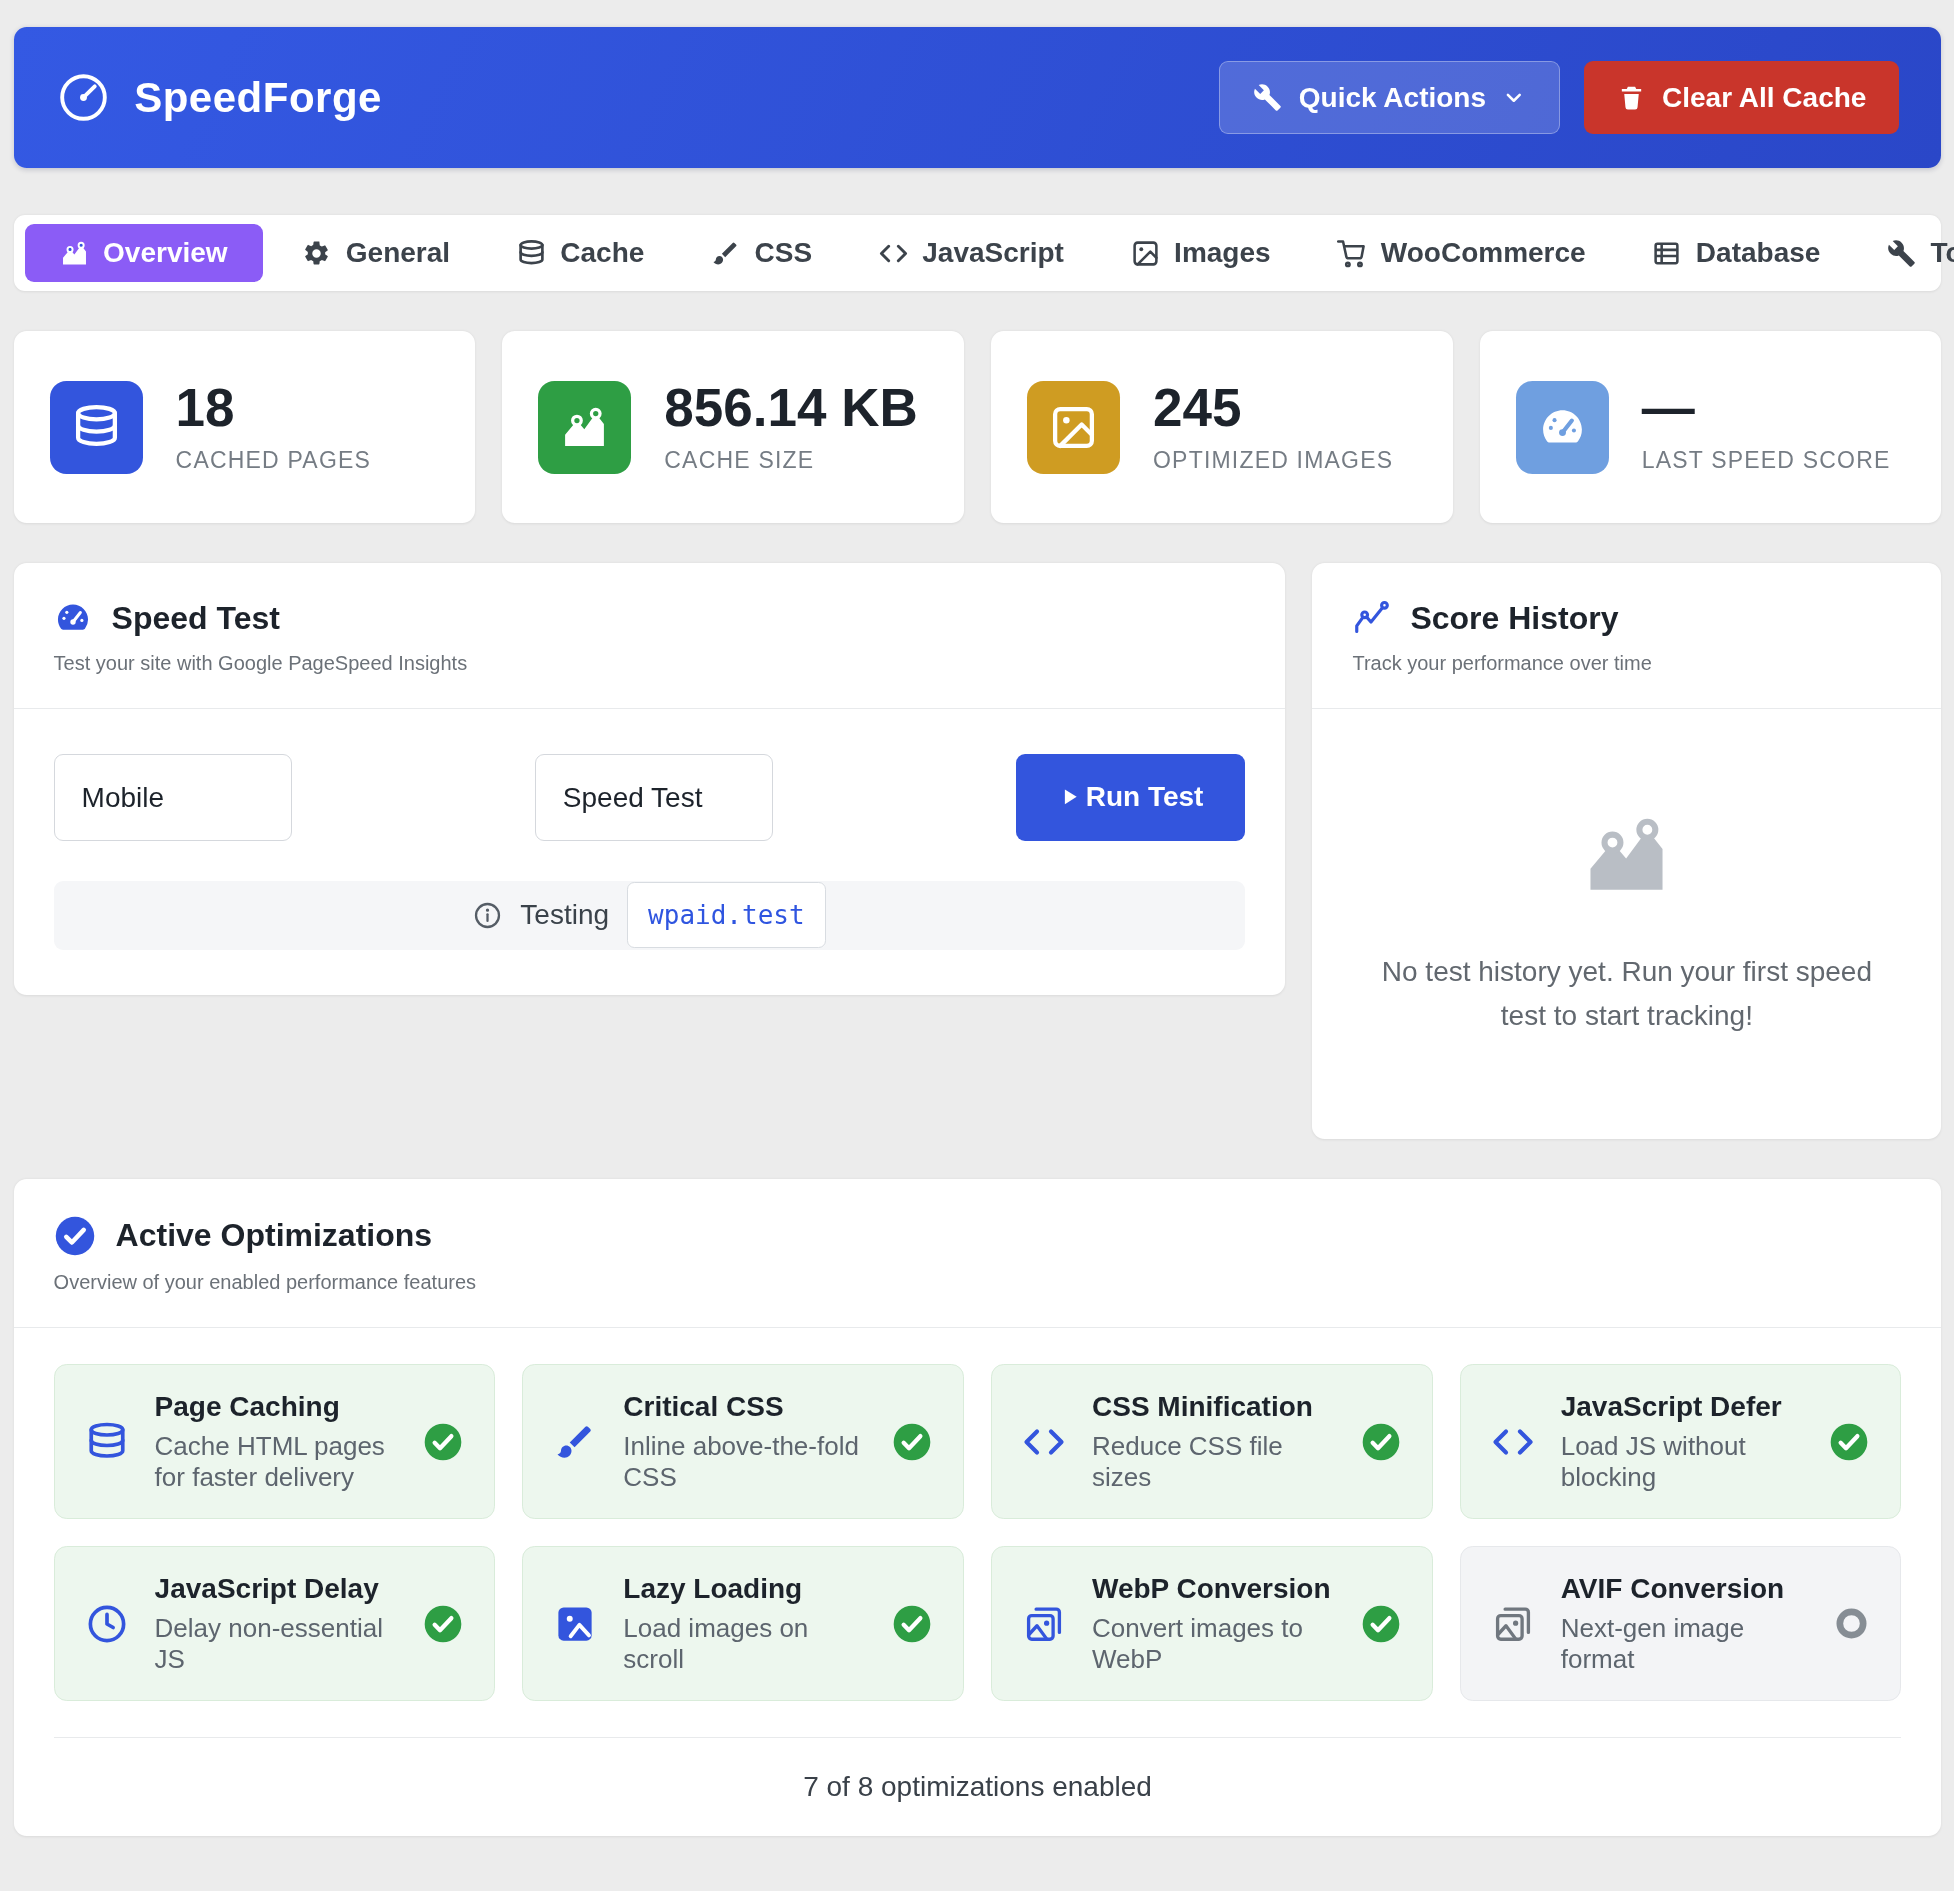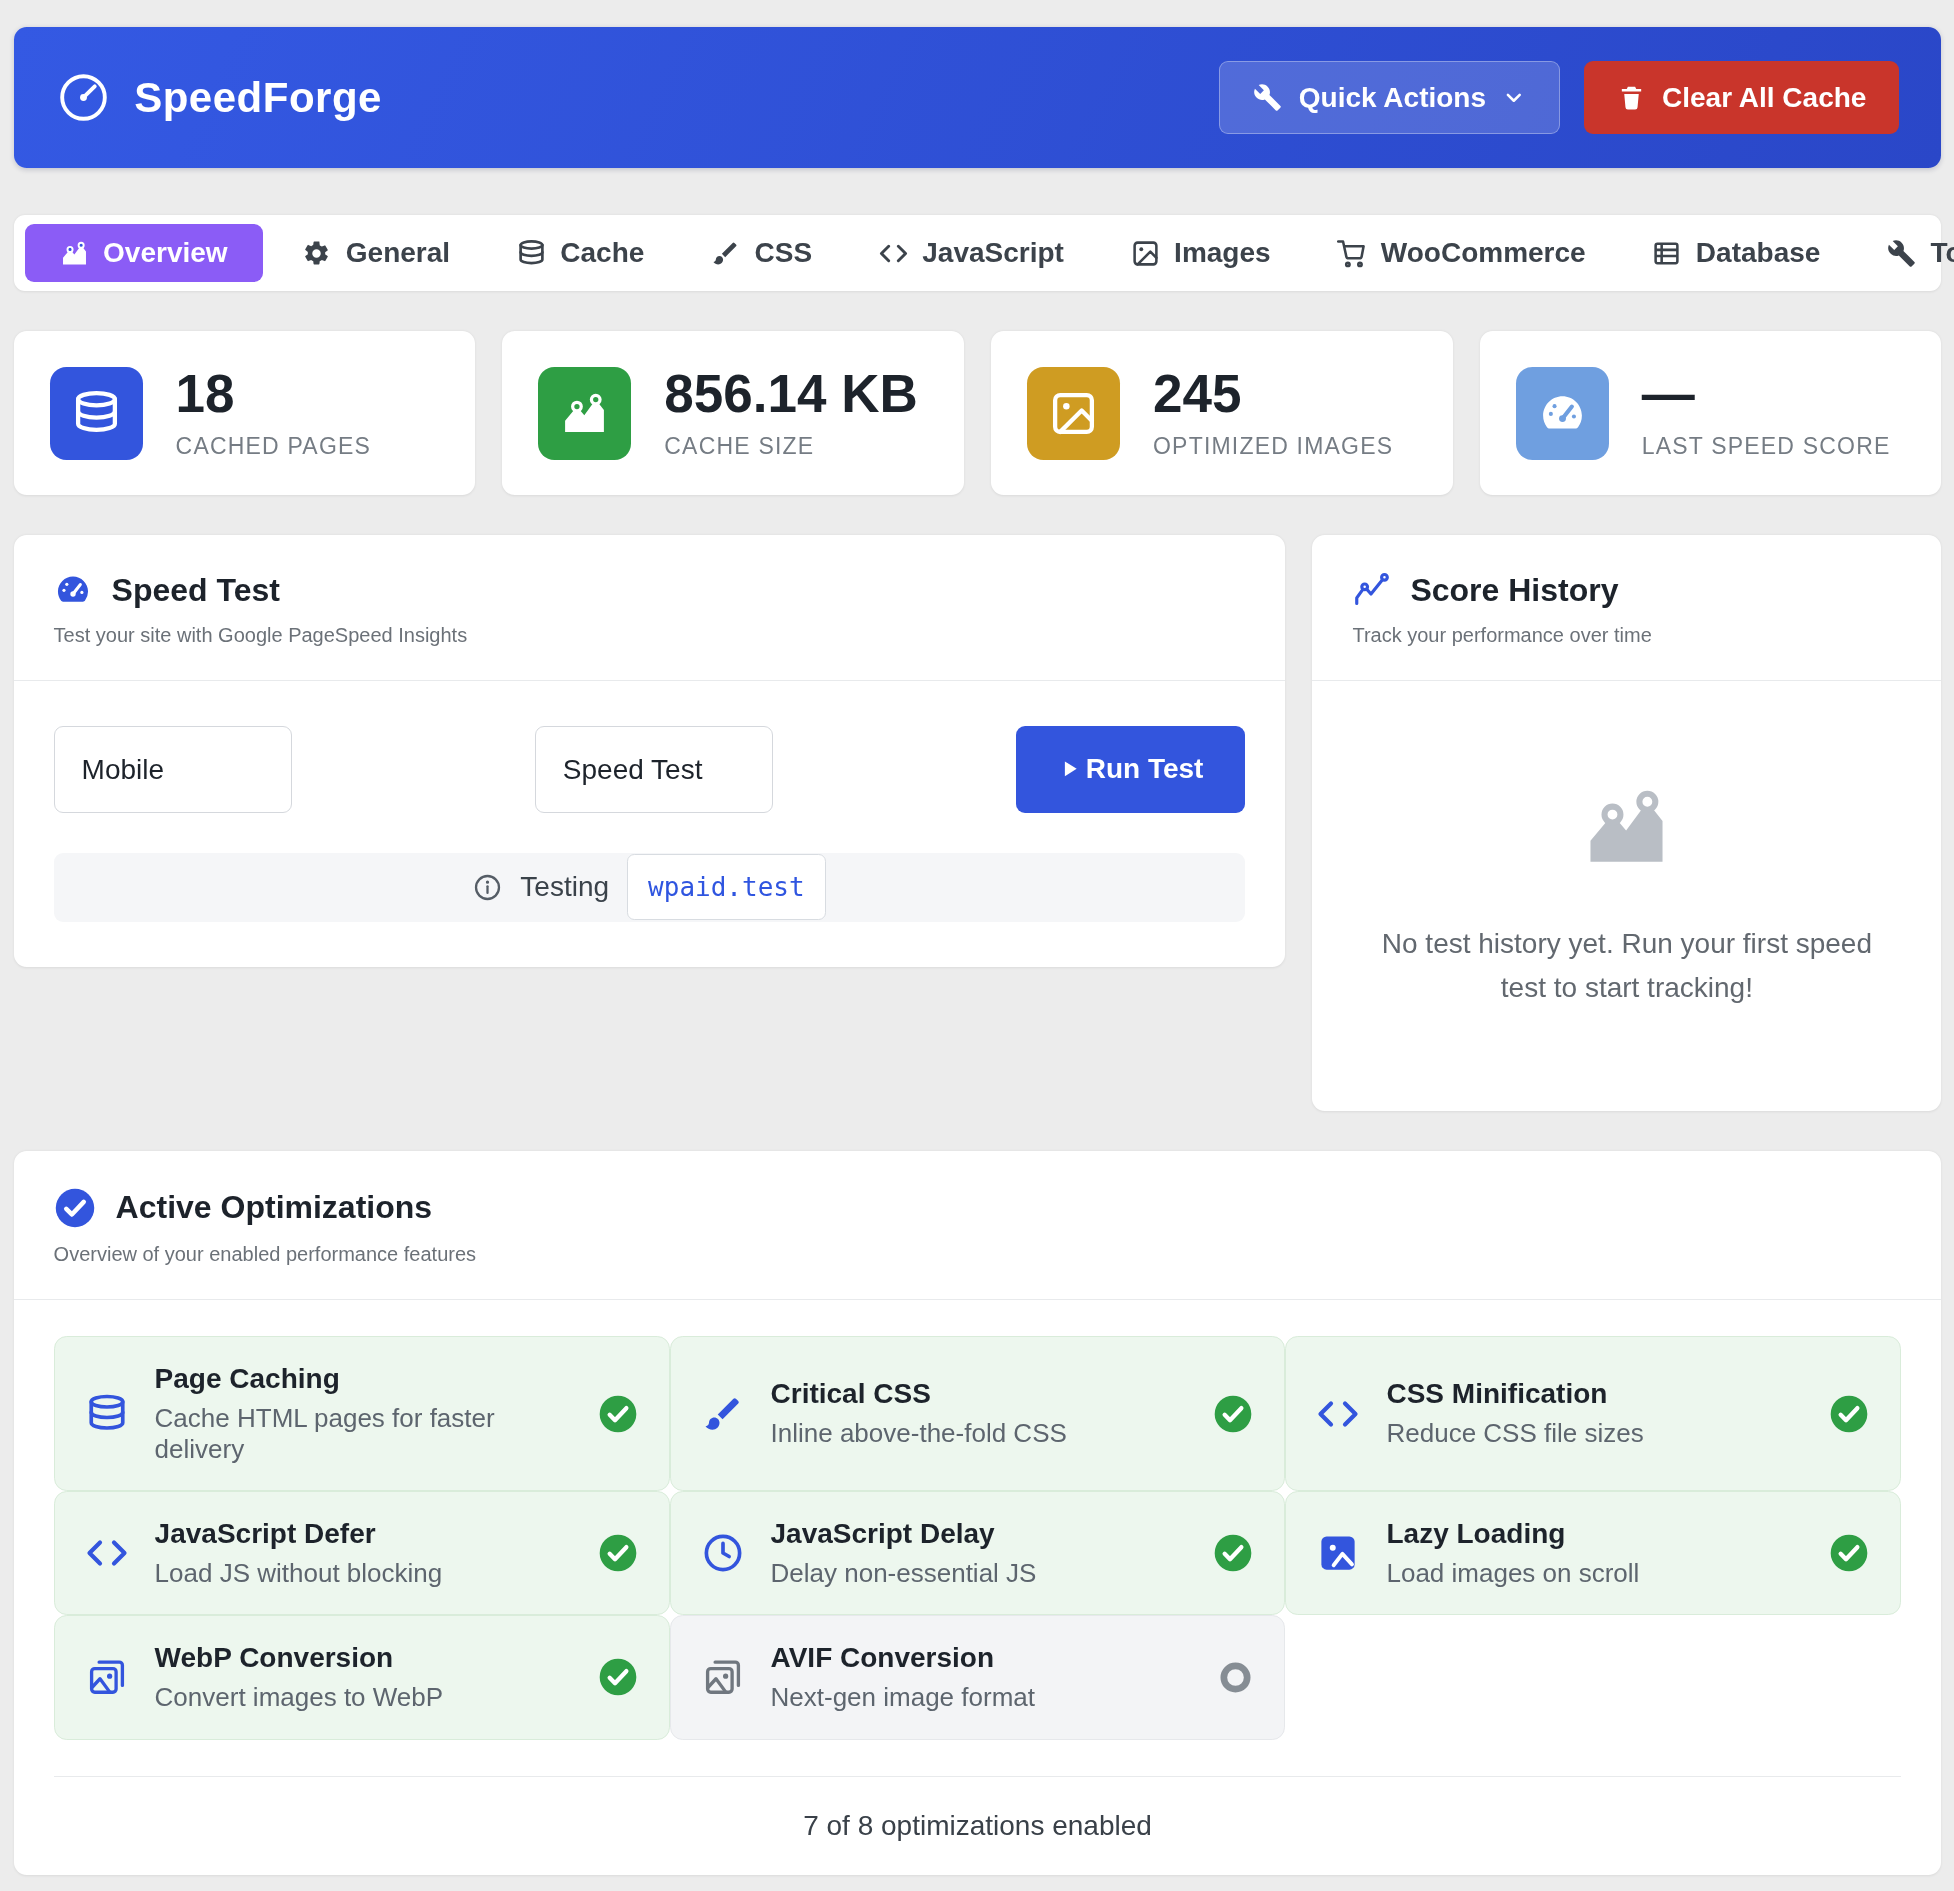--- a/index.html
+++ b/index.html
@@ -41,21 +41,21 @@
     box-shadow: 0 0.9px 2.7px rgba(0,0,0,.08); height: 76px;
   }
   .tab { display: flex; align-items: center; gap: 14.5px; height: 58px; padding: 0 27px;
          border-radius: 9px; font-size: 28px; font-weight: 600; color: #3c434b; }
   .tab svg { width: 29px; height: 29px; }
   .tab.active { background: #8b5cf6; color: #fff; --bg: #3355DD; padding: 0 35px; justify-content: space-between; }
 
   
   .stats { margin-top: 40px; display: grid; grid-template-columns: repeat(4,1fr); gap: 27px; }
   .stat-card { background: #fff; border-radius: 12.7px; box-shadow: 0 0.9px 2.7px rgba(0,0,0,.08);
-               height: 164px; display: flex; align-items: center; gap: 33px; padding: 0 36px; }
+               height: 192px; display: flex; align-items: center; gap: 33px; padding: 0 36px; }
   .stat-icon { width: 93px; height: 93px; border-radius: 16.4px; flex: none;
                display: flex; align-items: center; justify-content: center; color: #fff; }
   .stat-icon svg { width: 49px; height: 49px; }
   .stat-value { font-size: 53px; font-weight: 700; line-height: 1.05; }
   .stat-label { margin-top: 11px; font-size: 23px; letter-spacing: 1.2px; color: #757c84; font-weight: 500; }
 
   
   .card { background: #fff; border-radius: 12.7px; box-shadow: 0 0.9px 2.7px rgba(0,0,0,.08); }
   .card-head { padding: 36px 40px 33px; border-bottom: 1.8px solid #e8eaec; }
   .card-title-row { display: flex; align-items: center; gap: 20px; }
@@ -92,21 +92,21 @@
   .score-body { height: 430px; display: flex; flex-direction: column; align-items: center;
                 justify-content: center; padding: 0 58px; text-align: center; }
   .empty-icon { color: #b9bec5; --bg: #ffffff; margin-bottom: 49px; }
   .empty-icon svg { width: 91px; height: 91px; }
   .empty-text { font-size: 28px; color: #62686f; line-height: 1.55; max-width: 545px; }
 
   
   .optimizations { margin-top: 40px; }
   .opt-head-icon { color: #3355DD; display: flex; }
   .opt-head-icon svg { width: 42px; height: 42px; }
-  .opt-grid { padding: 36px 40px; display: grid; grid-template-columns: repeat(3,1fr); }
+  .opt-grid { padding: 36px 40px; display: grid; grid-template-columns: repeat(4,1fr); gap: 27px; }
   .opt-item { border-radius: 12.7px; padding: 25.5px 31px; display: flex; align-items: center;
               gap: 27px; min-height: 120px; }
   .opt-item.enabled { background: #EDF7EE; border: 1.8px solid #D9ECDA; }
   .opt-item.disabled { background: #F3F4F6; border: 1.8px solid #E6E8EB; }
   .opt-icon { color: #3355DD; flex: none; display: flex; }
   .opt-item.disabled .opt-icon { color: #70777f; }
   .opt-icon svg { width: 42px; height: 42px; }
   .opt-text { flex: 1; min-width: 0; }
   .opt-title { font-size: 28px; font-weight: 700; }
   .opt-desc { margin-top: 8.2px; font-size: 26px; color: #5d656e; }

